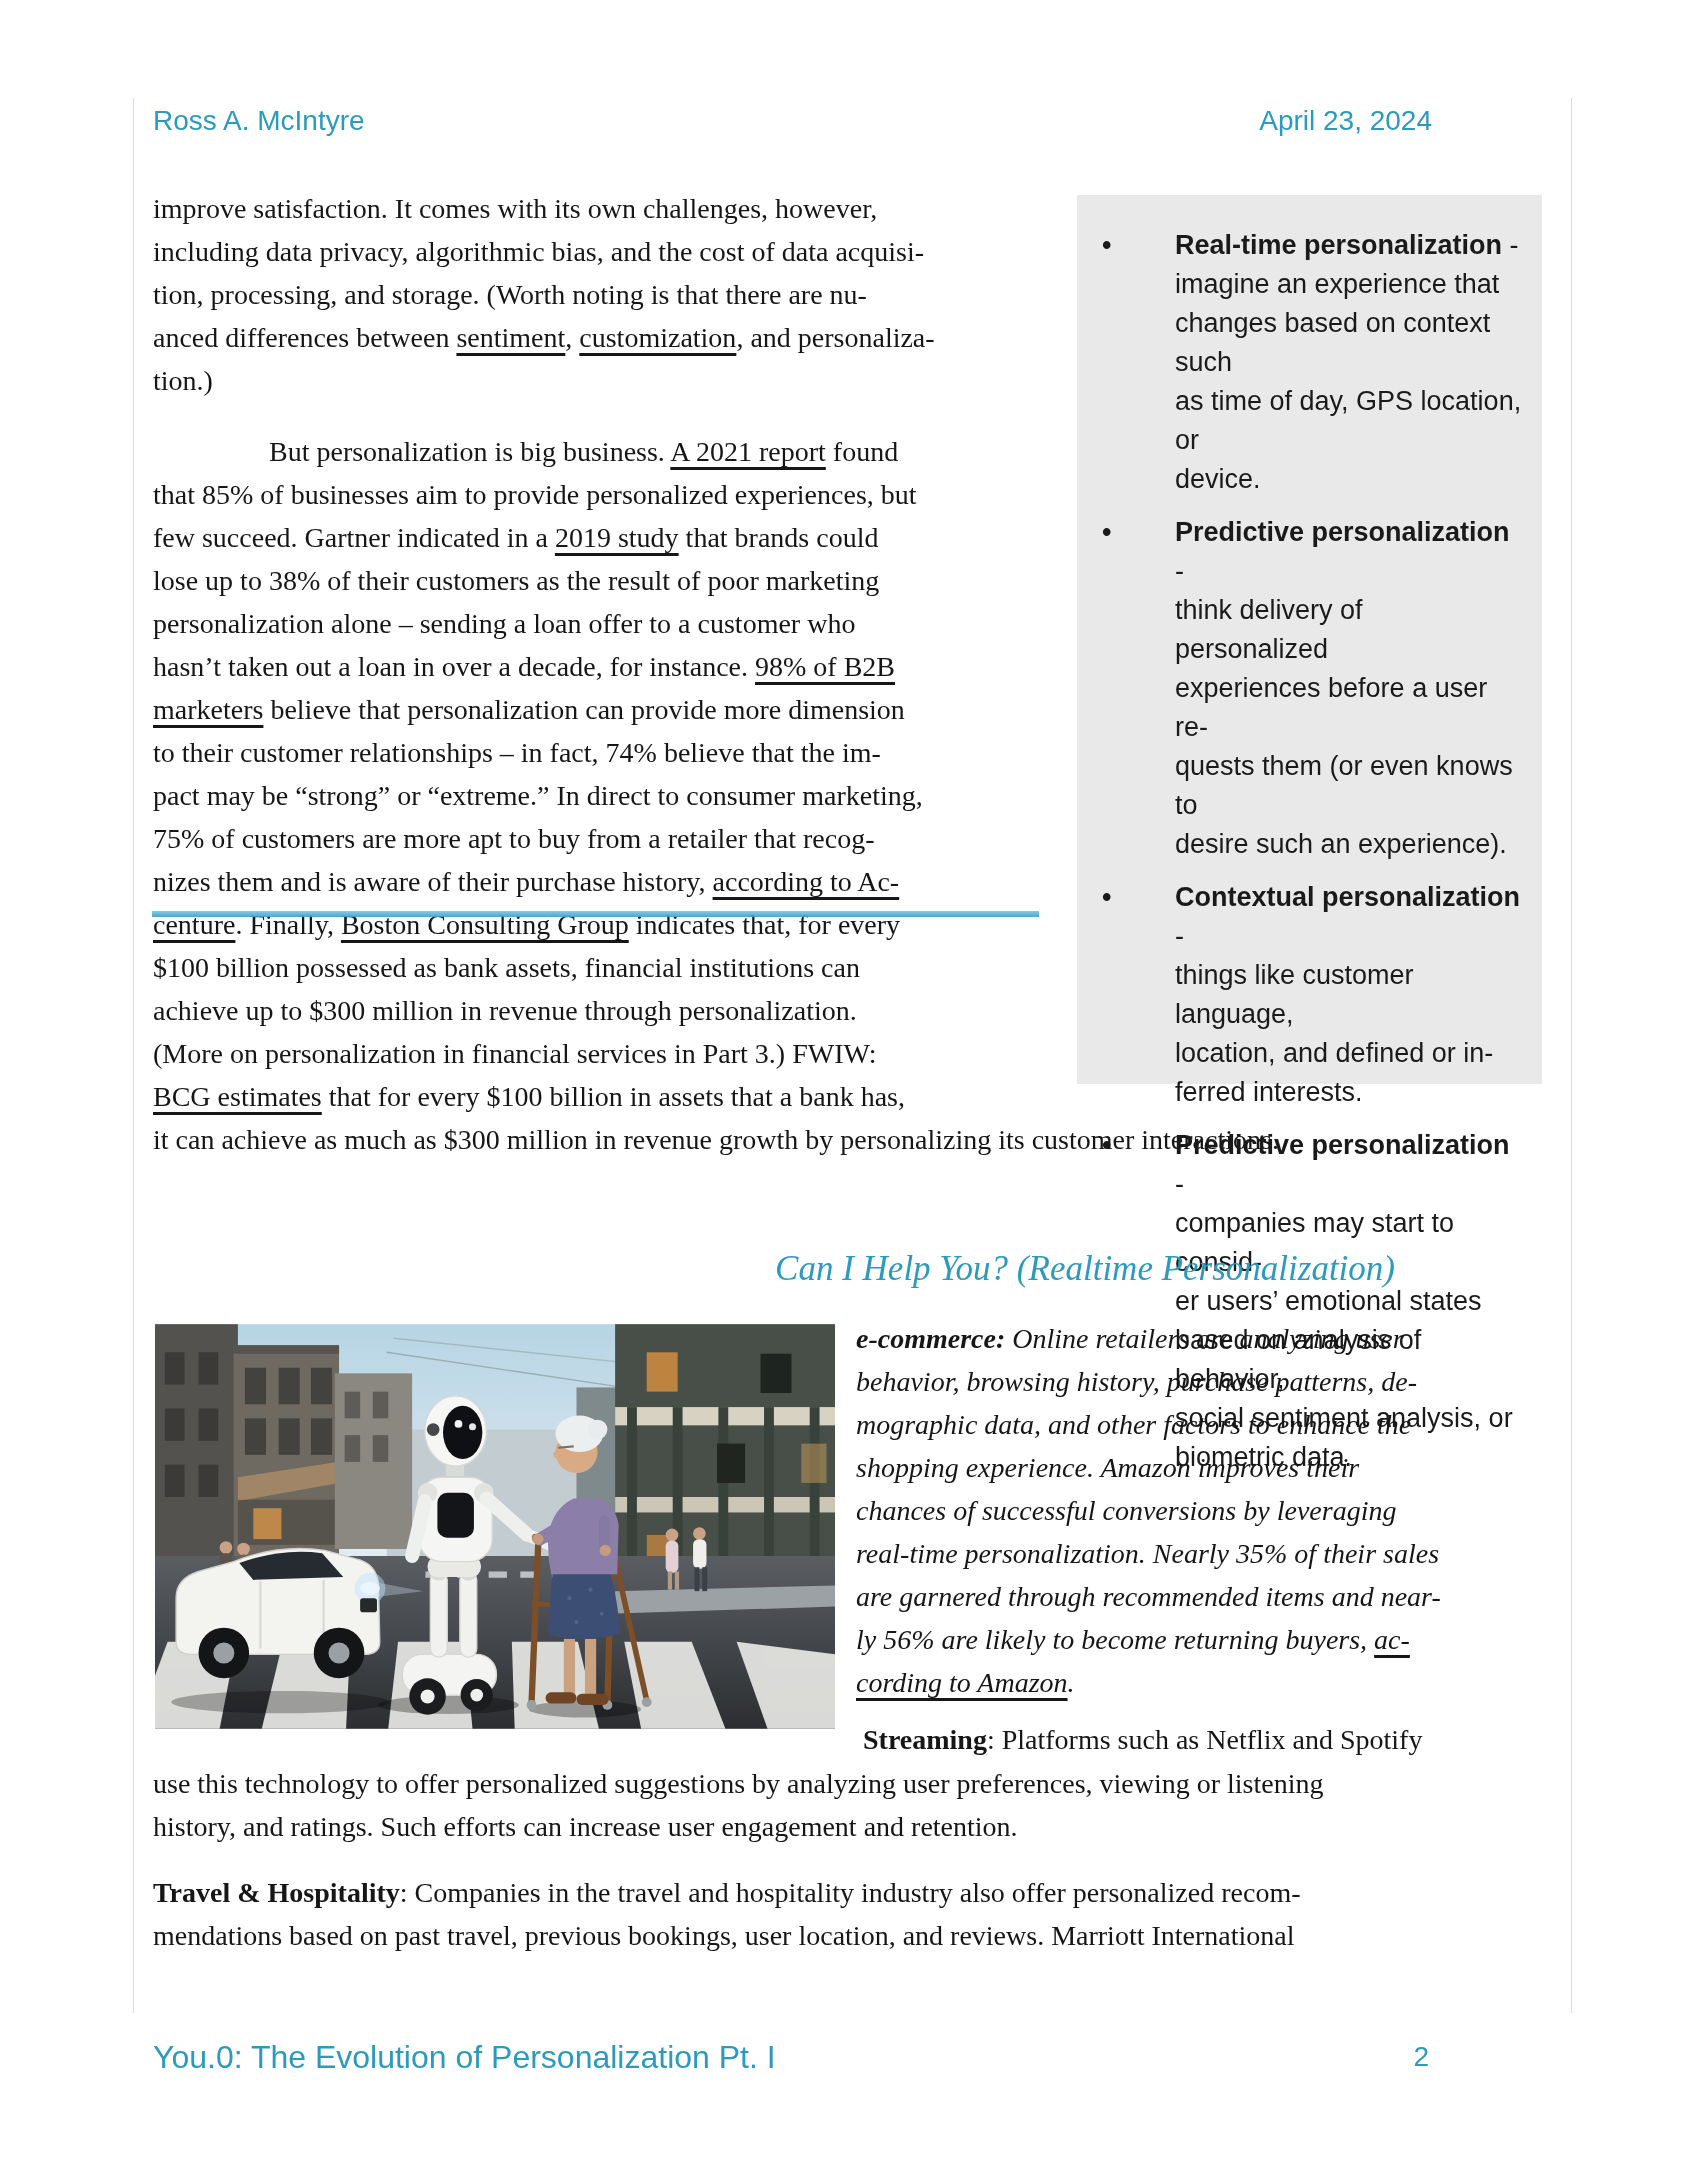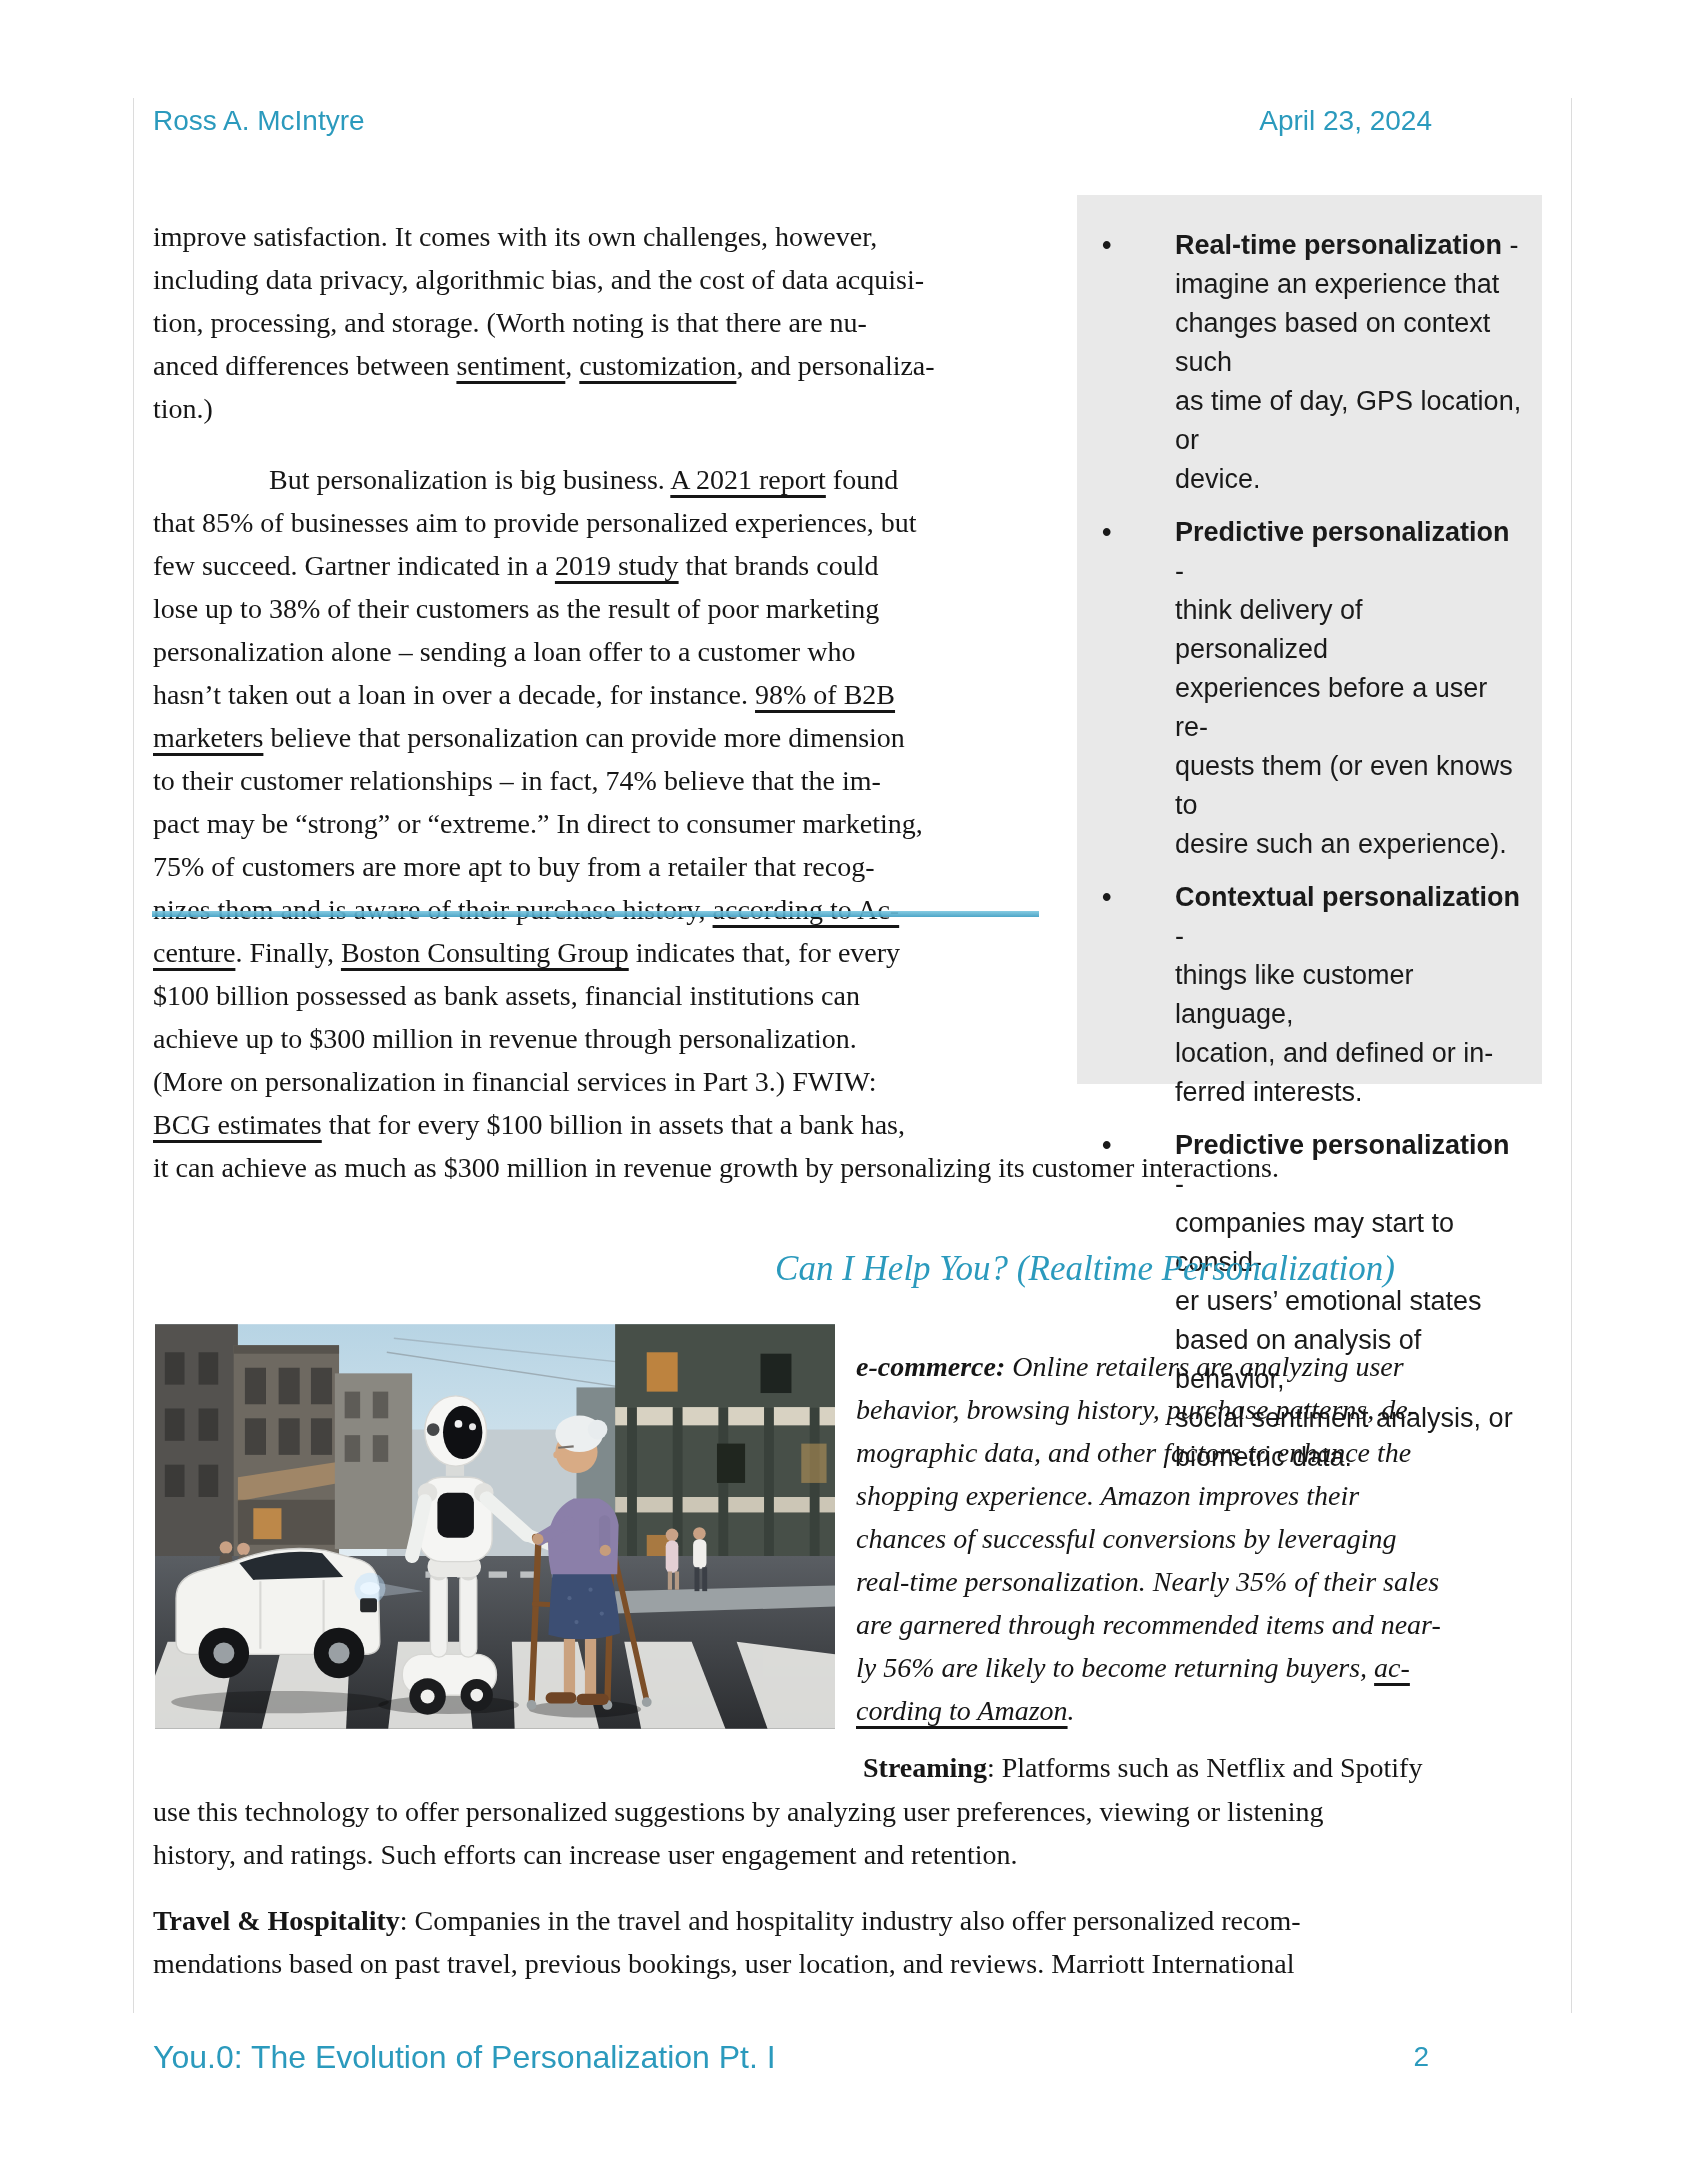--- a/index.html
+++ b/index.html
@@ -1,19 +1,19 @@
 <!DOCTYPE html>
 <html style="font-size:11.2px"><head>
 <meta charset="utf-8">
 <style>
   html,body{margin:0;padding:0;background:#ffffff;}
   #page{position:relative;width:1579px;height:2183px;background:#fff;overflow:hidden;}
   .abs{position:absolute;}
   .sans{font-family:"Liberation Sans",sans-serif;}
-  .serif{font-family:"Liberation Serif",serif;font-size:28px;line-height:43px;color:#161616;white-space:pre-line;margin-top:28px;}
+  .serif{font-family:"Liberation Serif",serif;font-size:28px;line-height:43px;color:#161616;white-space:pre-line;}
   .teal{color:#2b9abd;}
   .b{font-weight:bold;}
   .u{text-decoration:underline;text-decoration-thickness:2.5px;text-underline-offset:5.6px;}
   .edge-line{width:1.4px;background:#dcdcdc;top:98px;height:1915px;}
   #header-left{left:153px;top:105px;font-size:28px;line-height:32px;}
   #header-right{right:147px;top:105px;font-size:28px;line-height:32px;}
   #para1{left:153px;top:187px;}
   #para2{left:153px;top:430px;}
   #sidebar{left:1077px;top:195px;width:465px;height:889px;background:#e9e9e9;box-sizing:border-box;padding:31px 19.7px 0 25px;}
   .s-item{display:flex;gap:12.7px;margin-bottom:14px;font-family:"Liberation Sans",sans-serif;font-size:27px;line-height:39px;color:#1a1a1a;}

